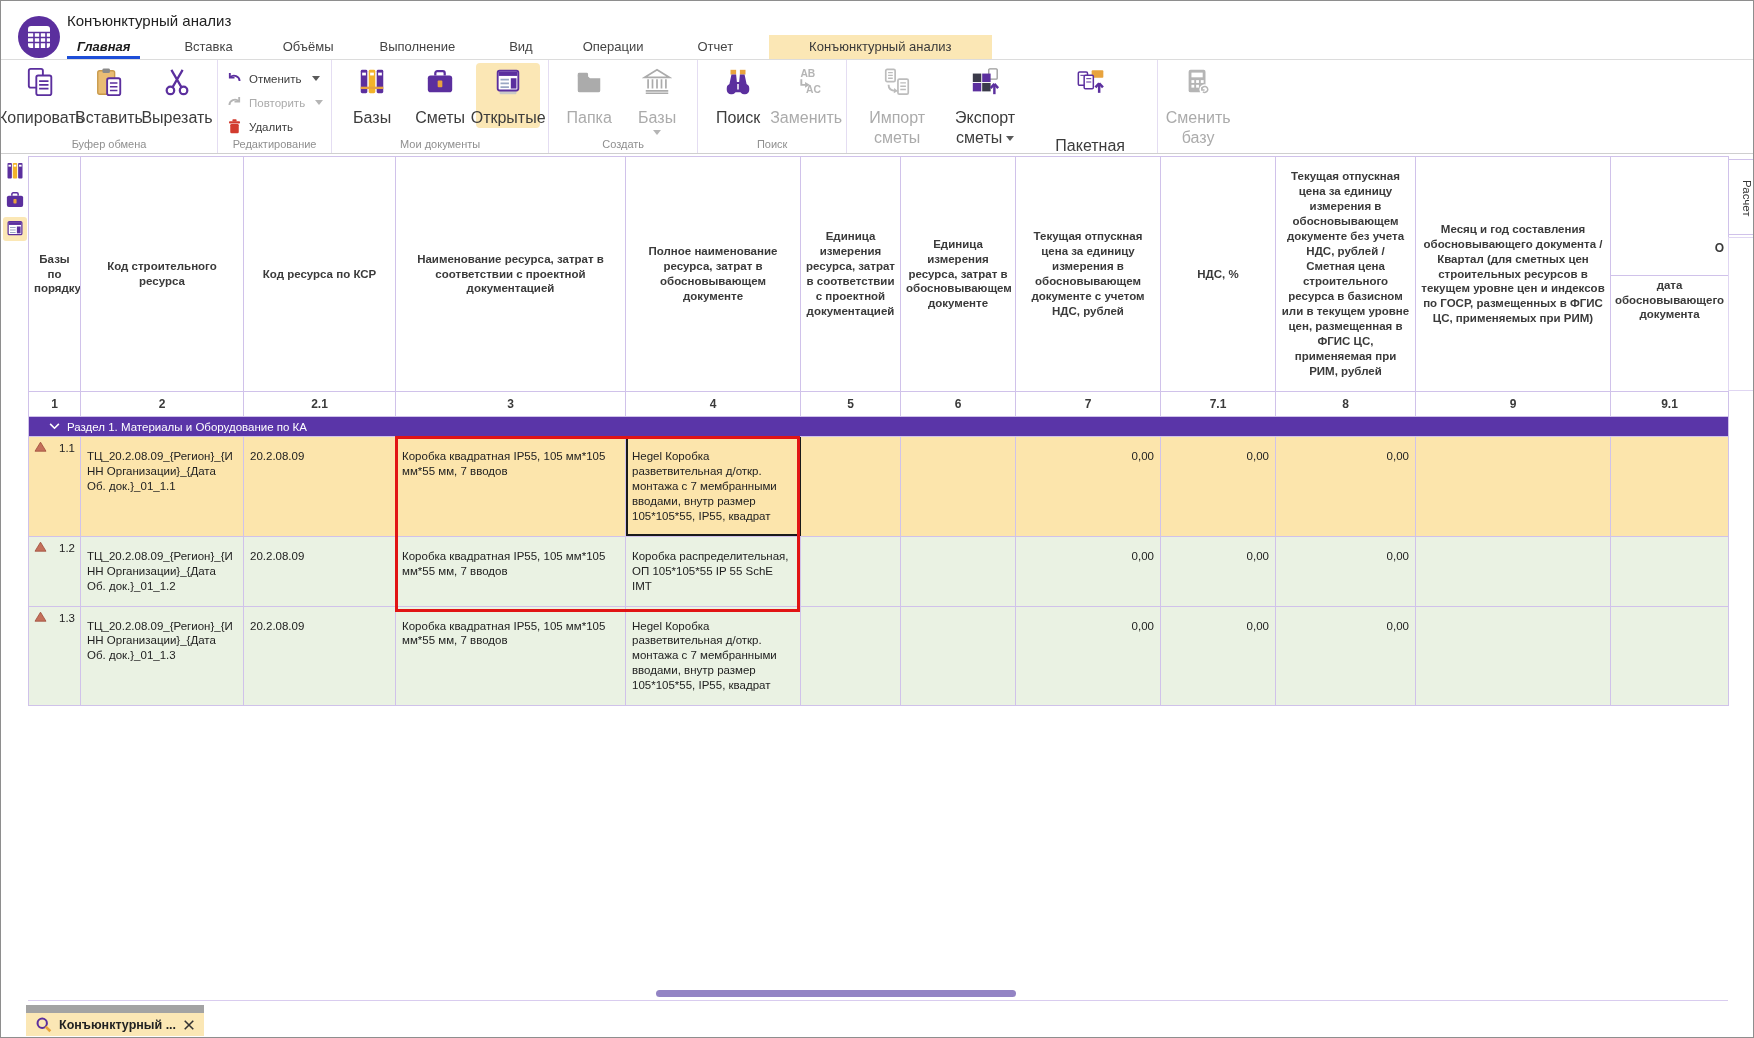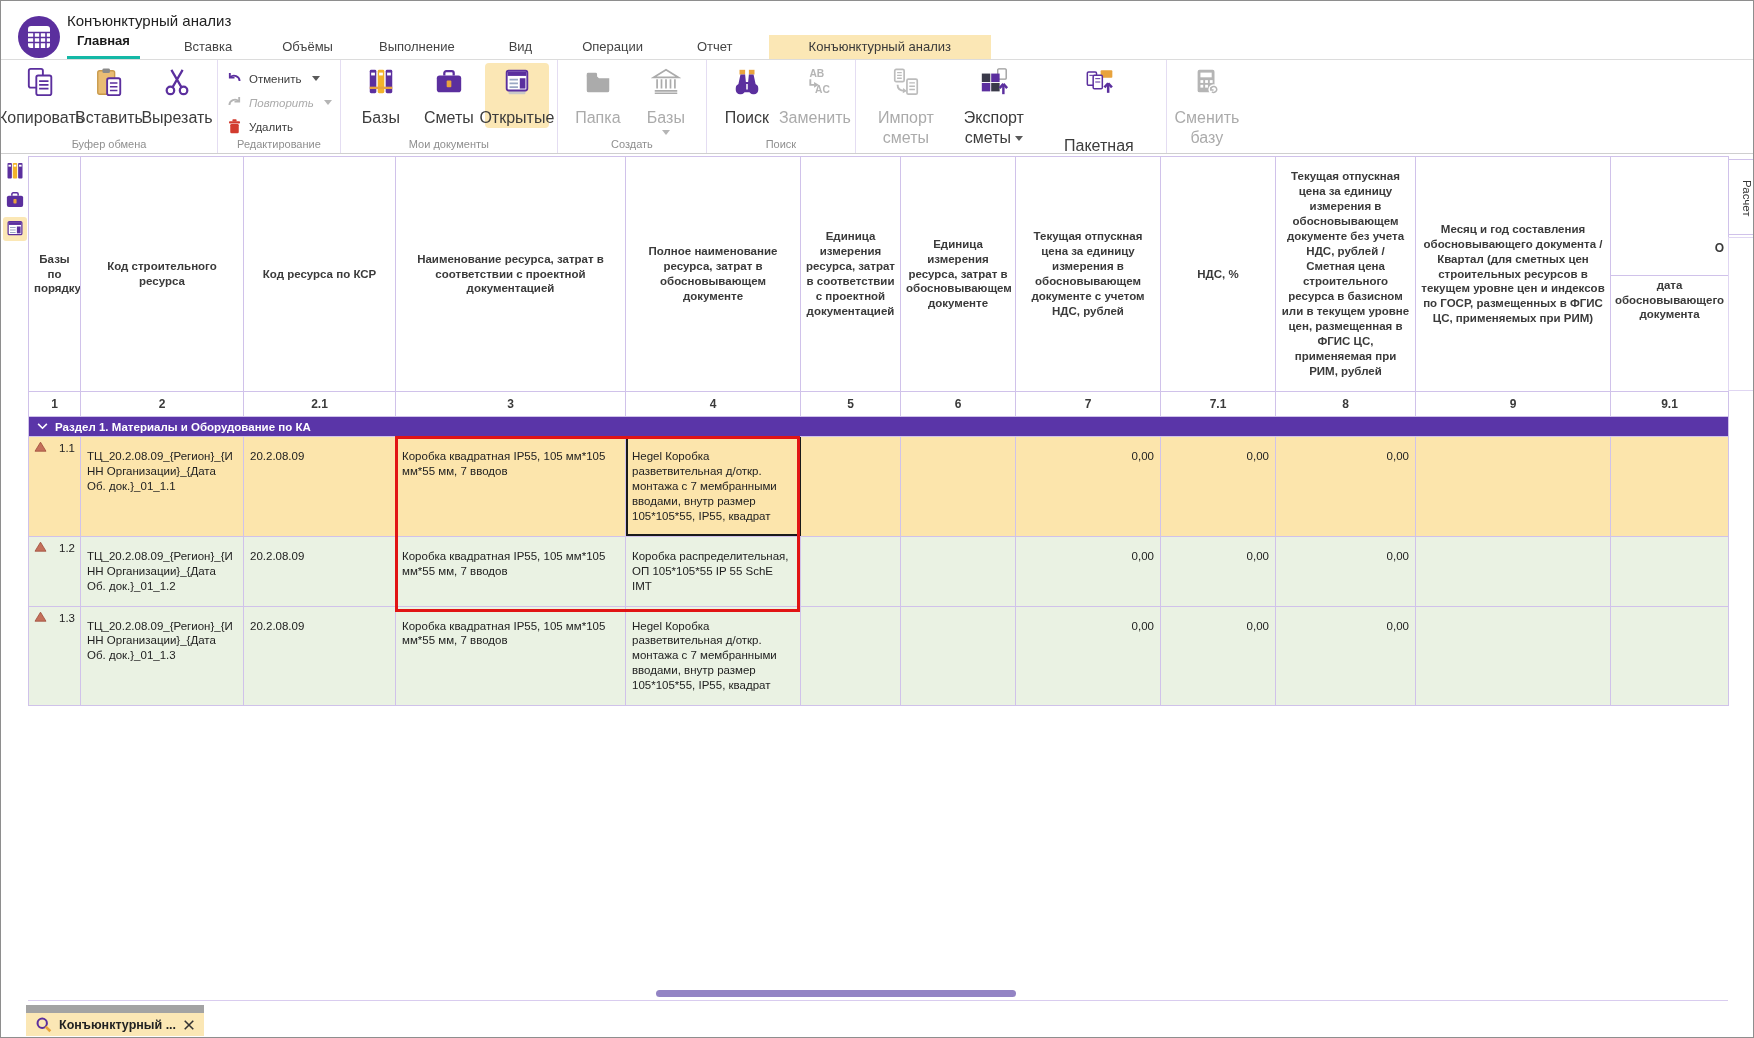--- a/index.html
+++ b/index.html
@@ -5,21 +5,21 @@
   * { margin:0; padding:0; box-sizing:border-box; }
   html,body { background:#e8e8e8; font-family:"Liberation Sans", sans-serif; }
   .window { position:relative; width:1754px; height:1038px; background:#fff;
             border:1px solid #8e8e8e; overflow:hidden; color:#3a3a3a; }
 
   
   .logo { position:absolute; left:16px; top:14px; width:44px; height:44px; }
   .win-title { position:absolute; left:66px; top:11px; font-size:15px; color:#222; }
   .tabs { position:absolute; left:66px; top:33px; height:25px; display:flex; align-items:flex-end; }
   .tab { font-size:13px; color:#444; padding:4px 10px 5px; cursor:default; white-space:nowrap; }
-  .tab.active { font-weight:bold; color:#1a1a1a; border-bottom:3px solid #14b8a6; padding-bottom:8px; }
+  .tab.active { font-weight:bold; color:#1a1a1a; border-bottom:3px solid #1d4ed8; padding-bottom:2px;font-style:italic; }
   .tab.hl { background:#FBE7B5; color:#3a3a3a; padding:4px 40px 5px; margin-left:26px; }
 
   
   .ribbon { position:absolute; left:0; top:58px; width:100%; height:95px; display:flex;
             border-top:1px solid #dcdcdc; border-bottom:1px solid #cfcfcf; background:#fff; }
   .rgroup { display:flex; flex-direction:column; border-right:1px solid #e4ddf2; padding:3px 8px 0; }
   .rrow { display:flex; flex:1; align-items:flex-start; gap:4px; }
   .glabel { text-align:center; font-size:11px; color:#8f8f8f; padding:1px 0 3px; white-space:nowrap; }
   .bigbtn { width:64px; display:flex; flex-direction:column; align-items:center; padding-top:4px; cursor:pointer; }
   .bigbtn.wide { width:84px; }
@@ -27,36 +27,36 @@
   .bigbtn svg.ic { width:30px; height:30px; }
   .blabel { margin-top:11px; font-size:16px; color:#3c3c3c; text-align:center; line-height:1.25; }
   .disabled .blabel { color:#ababab; }
   .selbtn { background:#FBE7B5; border-radius:4px; }
   .caret { display:inline-block; width:0; height:0; border-left:4px solid transparent;
            border-right:4px solid transparent; border-top:5px solid #5a5a5a; margin-left:4px; vertical-align:middle; }
   .caret.gray { border-top-color:#b5b5b5; }
   .stack { display:flex; flex-direction:column; justify-content:flex-start; gap:7px; padding-top:7px; }
   .srow { display:flex; align-items:center; gap:6px; font-size:11.5px; color:#3c3c3c; cursor:pointer; }
   .srow svg { width:17px; height:17px; }
-  .srow.disabled { color:#ababab;font-style:italic; }
+  .srow.disabled { color:#ababab; }
 
   
   .mini { position:absolute; left:1px; top:158px; width:26px; display:flex; flex-direction:column; gap:5px; align-items:center; }
   .mini .mbtn { width:24px; height:24px; display:flex; align-items:center; justify-content:center; cursor:pointer; }
   .mini svg { width:20px; height:20px; }
   .mini .sel { background:#FBE7B5; border-radius:3px; }
 
   
   .table-area { position:absolute; left:27px; top:155px; width:1700px; }
   table { border-collapse:collapse; table-layout:fixed; width:1700px; }
   th, td { border:1px solid #d0c2ea; overflow:hidden; }
   th { background:#fff; font-size:11.5px; font-weight:bold; color:#3a3a3a;
        vertical-align:middle; text-align:center; padding:2px 5px; line-height:1.3; }
   .numrow td { height:25px; text-align:center; font-weight:bold; font-size:12px; background:#fff; }
-  .secrow td { background:#5A35A8; color:#fff; font-size:11.5px; font-weight:bold; padding:3px 8px; }
+  .secrow td { background:#5A35A8; color:#fff; font-size:11.5px; font-weight:normal; padding:3px 20px; }
   .secrow .sec-inner { display:flex; align-items:center; gap:7px; }
   td.cell { vertical-align:top; padding:12px 6px; font-size:11.5px; line-height:1.3; color:#222;
             overflow-wrap:anywhere; }
   tr.ry td { background:#FCE5AC; }
   tr.rg td { background:#EAF2E3; }
   td.num-cell { padding:4px 5px; }
   .numwrap { display:flex; justify-content:space-between; align-items:flex-start; }
   .numwrap .nval { font-size:11.5px; }
   td.money { text-align:right; }
   td.focus { outline:2px solid #1a1a1a; outline-offset:-2px; }

